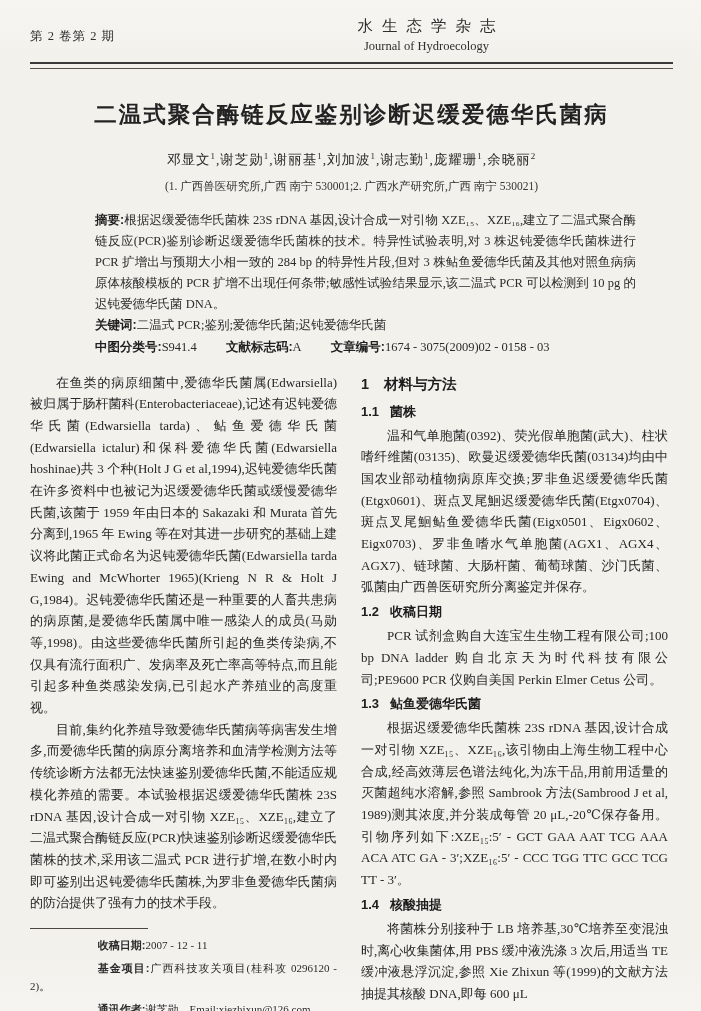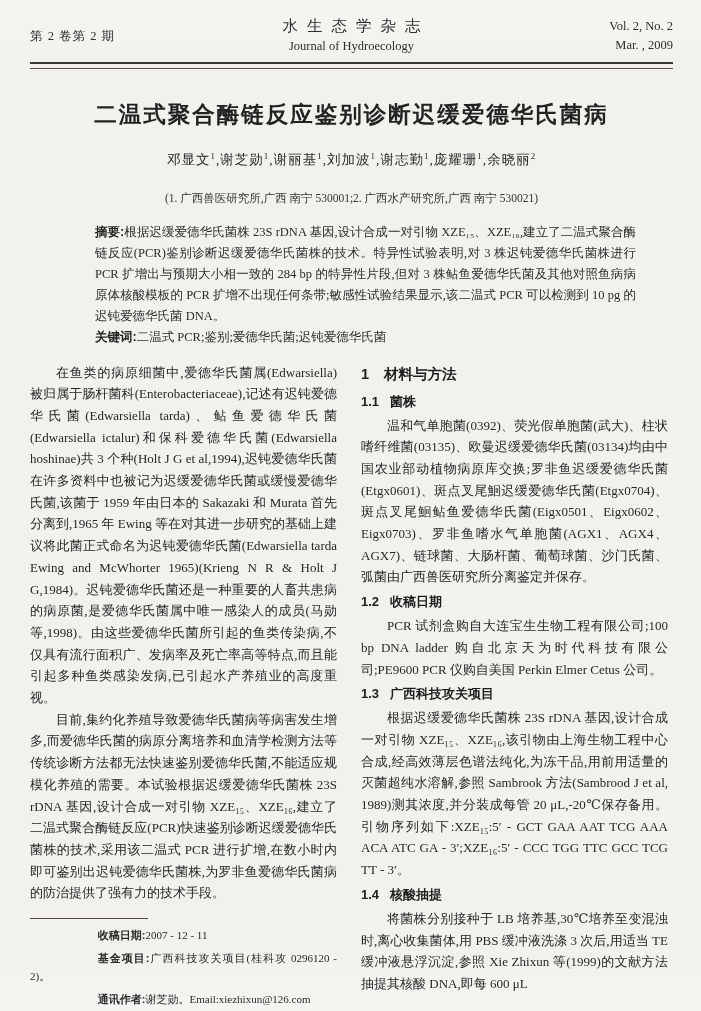--- a/index.html
+++ b/index.html
@@ -21,21 +21,21 @@
   .jhead .hc{text-align:center;flex:1;}
   .jhead .hc .jcn{font-size:15.5px;letter-spacing:9px;padding-left:9px;}
   .jhead .hc .jen{font-size:12.5px;margin-top:2px;}
   .jhead .hr{width:150px;text-align:right;}
   .head-rule{margin-top:6px;height:4px;border-top:2px solid #3a3a3a;border-bottom:1px solid #55524c;}
   
   .title{margin:30px 0 0;text-align:center;font-size:22.5px;font-weight:bold;
     letter-spacing:2px;color:#222;}
   .authors{margin-top:20px;text-align:center;font-size:13.5px;letter-spacing:1px;color:#2a2a2a;}
   .authors sup{font-size:9px;}
-  .affil{margin-top:22px;text-align:center;font-size:11.5px;color:#333;}
+  .affil{margin-top:10px;text-align:center;font-size:11.5px;color:#333;}
   
   .abs{margin:16px 37px 0 65px;font-size:12.5px;line-height:21px;text-align:justify;color:#2b2b2b;}
   .abs p{margin:0;}
   .blabel{font-family:"Liberation Sans","DejaVu Sans",sans-serif;font-weight:bold;color:#1f1f1f;}
   .abs .meta{margin-top:1px;}
   .abs .meta .mitem{display:inline-block;margin-right:26px;}
   .abs .meta .mitem:last-child{margin-right:0;}
   
   .columns{display:flex;gap:24px;margin-top:14px;}
   .col{width:307px;}
@@ -60,38 +60,39 @@
 <div class="page">
 
   <div class="jhead">
     <div class="hl">
       <div>第 2 卷第 2 期</div>
     </div>
     <div class="hc">
       <div class="jcn">水生态学杂志</div>
       <div class="jen">Journal of Hydroecology</div>
     </div>
-    <div class="hr">
-      <div>Vol. 2, No. 2</div>
-      <div>Mar. , 2009</div>
-    </div>
   </div>
   <div class="head-rule"></div>
 
   <h1 class="title">二温式聚合酶链反应鉴别诊断迟缓爱德华氏菌病</h1>
 
   <div class="authors">
     <span><span>邓显文</span><sup>1</sup><span>,</span></span><span><span>谢芝勋</span><sup>1</sup><span>,</span></span><span><span>谢丽基</span><sup>1</sup><span>,</span></span><span><span>刘加波</span><sup>1</sup><span>,</span></span><span><span>谢志勤</span><sup>1</sup><span>,</span></span><span><span>庞耀珊</span><sup>1</sup><span>,</span></span><span><span>余晓丽</span><sup>2</sup><span></span></span>
   </div>
 
   <div class="affil">(1. 广西兽医研究所,广西 南宁   530001;2. 广西水产研究所,广西 南宁   530021)</div>
 
   <section class="abs">
     <p><span class="blabel">摘要:</span><span>根据迟缓爱德华氏菌株 23S rDNA 基因,设计合成一对引物 XZE₁₅、XZE₁₆,建立了二温式聚合酶链反应(PCR)鉴别诊断迟缓爱德华氏菌株的技术。特异性试验表明,对 3 株迟钝爱德华氏菌株进行 PCR 扩增出与预期大小相一致的 284 bp 的特异性片段,但对 3 株鲇鱼爱德华氏菌及其他对照鱼病病原体核酸模板的 PCR 扩增不出现任何条带;敏感性试验结果显示,该二温式 PCR 可以检测到 10 pg 的迟钝爱德华氏菌 DNA。</span></p>
     <p><span class="blabel">关键词:</span><span>二温式 PCR;鉴别;爱德华氏菌;迟钝爱德华氏菌</span></p>
+    <p class="meta">
+      <span class="mitem"><span class="blabel">中图分类号:</span><span>S941.4</span></span>
+      <span class="mitem"><span class="blabel">文献标志码:</span><span>A</span></span>
+      <span class="mitem"><span class="blabel">文章编号:</span><span>1674 - 3075(2009)02 - 0158 - 03</span></span>
+    </p>
   </section>
 
   <div class="columns">
 
     <div class="col">
       <p class="body">在鱼类的病原细菌中,爱德华氏菌属(Edwarsiella)被归属于肠杆菌科(Enterobacteriaceae),记述有迟钝爱德华氏菌(Edwarsiella tarda)、鲇鱼爱德华氏菌(Edwarsiella ictalur)和保科爱德华氏菌(Edwarsiella hoshinae)共 3 个种(Holt J G et al,1994),迟钝爱德华氏菌在许多资料中也被记为迟缓爱德华氏菌或缓慢爱德华氏菌,该菌于 1959 年由日本的 Sakazaki 和 Murata 首先分离到,1965 年 Ewing 等在对其进一步研究的基础上建议将此菌正式命名为迟钝爱德华氏菌(Edwarsiella tarda Ewing and McWhorter 1965)(Krieng N R &amp; Holt J G,1984)。迟钝爱德华氏菌还是一种重要的人畜共患病的病原菌,是爱德华氏菌属中唯一感染人的成员(马勋等,1998)。由这些爱德华氏菌所引起的鱼类传染病,不仅具有流行面积广、发病率及死亡率高等特点,而且能引起多种鱼类感染发病,已引起水产养殖业的高度重视。</p>
       <p class="body">目前,集约化养殖导致爱德华氏菌病等病害发生增多,而爱德华氏菌的病原分离培养和血清学检测方法等传统诊断方法都无法快速鉴别爱德华氏菌,不能适应规模化养殖的需要。本试验根据迟缓爱德华氏菌株 23S rDNA 基因,设计合成一对引物 XZE₁₅、XZE₁₆,建立了二温式聚合酶链反应(PCR)快速鉴别诊断迟缓爱德华氏菌株的技术,采用该二温式 PCR 进行扩增,在数小时内即可鉴别出迟钝爱德华氏菌株,为罗非鱼爱德华氏菌病的防治提供了强有力的技术手段。</p>
 
       <div class="footnote">
         <div class="fn-rule"></div>
@@ -104,21 +105,21 @@
 
     <div class="col">
       <h2 class="h1sec"><span class="sec-num">1</span><span>材料与方法</span></h2>
 
       <h3 class="h2sec"><span class="sec-num">1.1</span><span>菌株</span></h3>
       <p class="body">温和气单胞菌(0392)、荧光假单胞菌(武大)、柱状嗜纤维菌(03135)、欧曼迟缓爱德华氏菌(03134)均由中国农业部动植物病原库交换;罗非鱼迟缓爱德华氏菌(Etgx0601)、斑点叉尾鮰迟缓爱德华氏菌(Etgx0704)、斑点叉尾鮰鲇鱼爱德华氏菌(Eigx0501、Eigx0602、Eigx0703)、罗非鱼嗜水气单胞菌(AGX1、AGX4、AGX7)、链球菌、大肠杆菌、葡萄球菌、沙门氏菌、弧菌由广西兽医研究所分离鉴定并保存。</p>
 
       <h3 class="h2sec"><span class="sec-num">1.2</span><span>收稿日期</span></h3>
       <p class="body">PCR 试剂盒购自大连宝生生物工程有限公司;100 bp DNA ladder 购自北京天为时代科技有限公司;PE9600 PCR 仪购自美国 Perkin Elmer Cetus 公司。</p>
 
-      <h3 class="h2sec"><span class="sec-num">1.3</span><span>广西科技攻关项目</span></h3>
+      <h3 class="h2sec"><span class="sec-num">1.3</span><span>鲇鱼爱德华氏菌</span></h3>
       <p class="body">根据迟缓爱德华氏菌株 23S rDNA 基因,设计合成一对引物 XZE₁₅、XZE₁₆,该引物由上海生物工程中心合成,经高效薄层色谱法纯化,为冻干品,用前用适量的灭菌超纯水溶解,参照 Sambrook 方法(Sambrood J et al, 1989)测其浓度,并分装成每管 20 μL,-20℃保存备用。引物序列如下:XZE₁₅:5′ - GCT GAA AAT TCG AAA ACA ATC GA - 3′;XZE₁₆:5′ - CCC TGG TTC GCC TCG TT - 3′。</p>
 
       <h3 class="h2sec"><span class="sec-num">1.4</span><span>核酸抽提</span></h3>
       <p class="body">将菌株分别接种于 LB 培养基,30℃培养至变混浊时,离心收集菌体,用 PBS 缓冲液洗涤 3 次后,用适当 TE 缓冲液悬浮沉淀,参照 Xie Zhixun 等(1999)的文献方法抽提其核酸 DNA,即每 600 μL</p>
     </div>
 
   </div>
 </div>
 
 </body></html>

